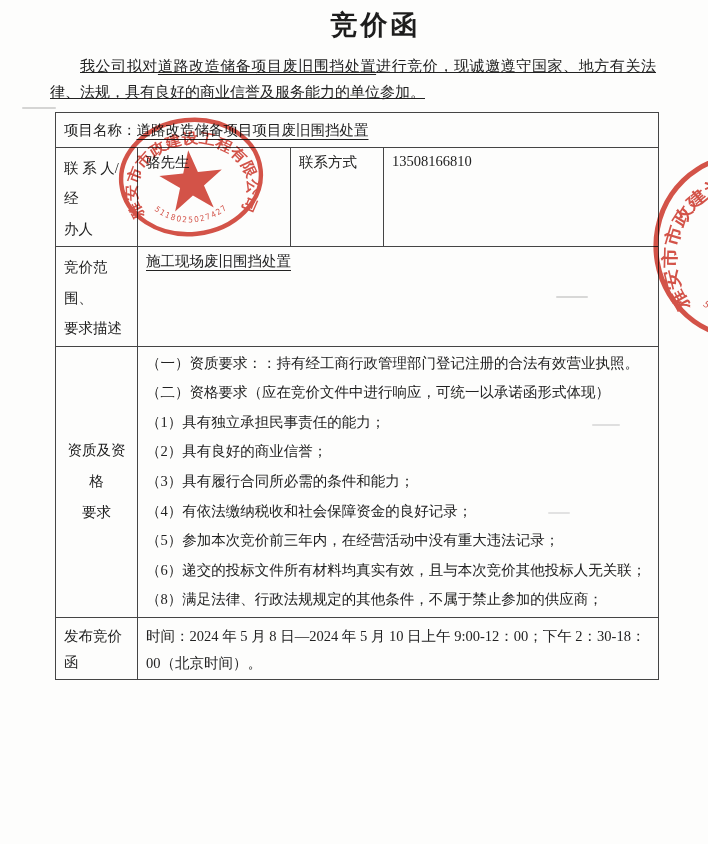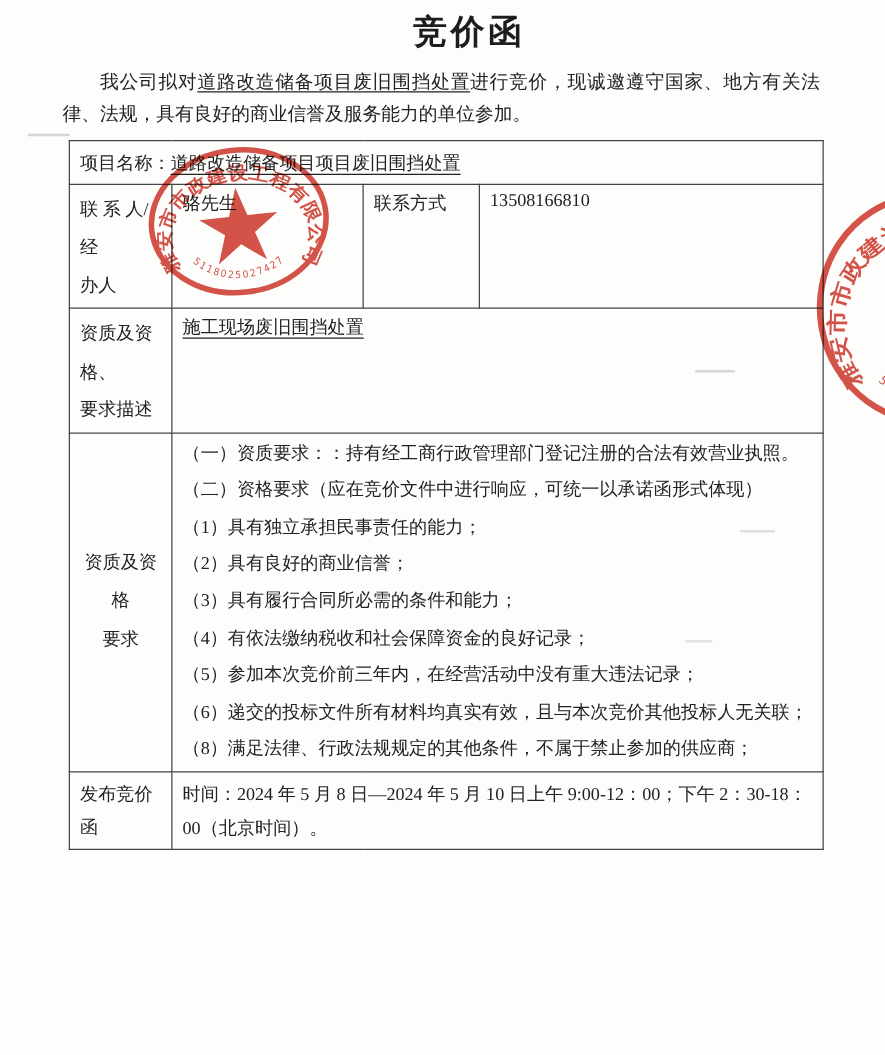--- a/index.html
+++ b/index.html
@@ -8,21 +8,21 @@
     background:#fdfdfc;
     font-family:"Liberation Serif","DejaVu Serif",serif;
     color:#262626;
   }
   .title{
     text-align:center;font-size:27px;font-weight:bold;letter-spacing:3px;
     margin:7px 0 0 0;color:#1d1d1d;padding-left:43px;
   }
   .intro{
     margin:11px 52px 0 50px;font-size:15px;line-height:1.72;
-    text-indent:2em;text-align:justify;color:#222;
+    text-indent:2em;text-align:justify;color:#222;text-decoration:underline;
   }
   .intro .u{text-decoration:underline;text-underline-offset:3px;}
   table.doc{
     position:absolute;left:55px;top:112px;width:603px;
     border-collapse:collapse;table-layout:fixed;
     font-size:14.5px;color:#222;
   }
   table.doc td{
     border:1.2px solid #454545;padding:2px 8px;vertical-align:middle;
     overflow:hidden;
@@ -69,21 +69,21 @@
 
   <tr class="r3">
     <td class="lab top"><span>联 系 人/经</span><br><span>办人</span></td>
     <td class="top">骆先生</td>
     <td class="top">联系方式</td>
     <td class="top">13508166810</td>
   </tr>
 
 
   <tr class="r5">
-    <td class="lab top"><span>资质及资格、</span><br><span>要求描述</span></td>
+    <td class="lab top"><span>竞价范围、</span><br><span>要求描述</span></td>
     <td colspan="3" class="top"><span class="u-line">施工现场废旧围挡处置</span></td>
   </tr>
 
 
   <tr class="r7">
     <td class="lab-c"><span>资质及资格</span><br><span>要求</span></td>
     <td colspan="3" class="qual">
       <p>（一）资质要求：：持有经工商行政管理部门登记注册的合法有效营业执照。</p>
       <p>（二）资格要求（应在竞价文件中进行响应，可统一以承诺函形式体现）</p>
       <p>（1）具有独立承担民事责任的能力；</p>

